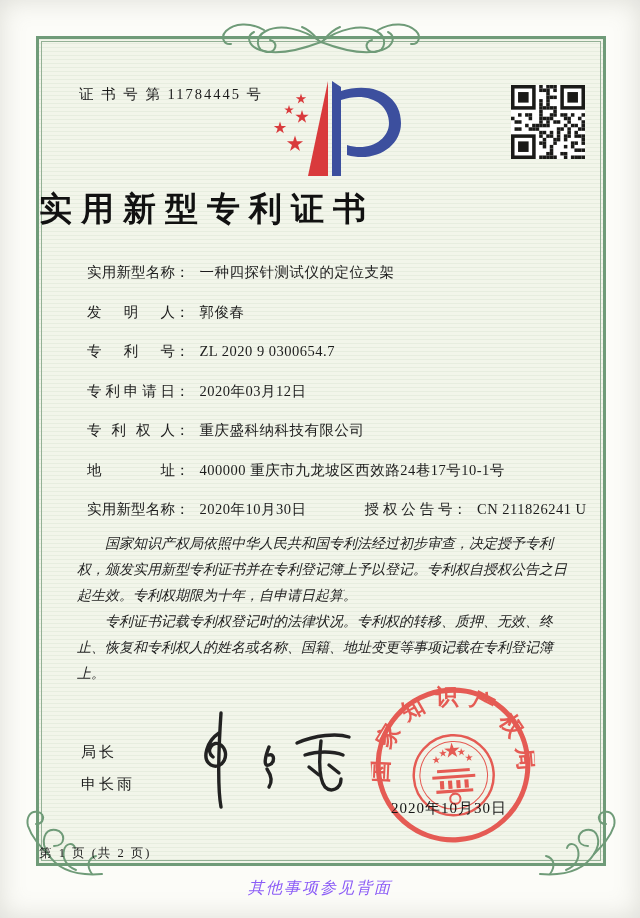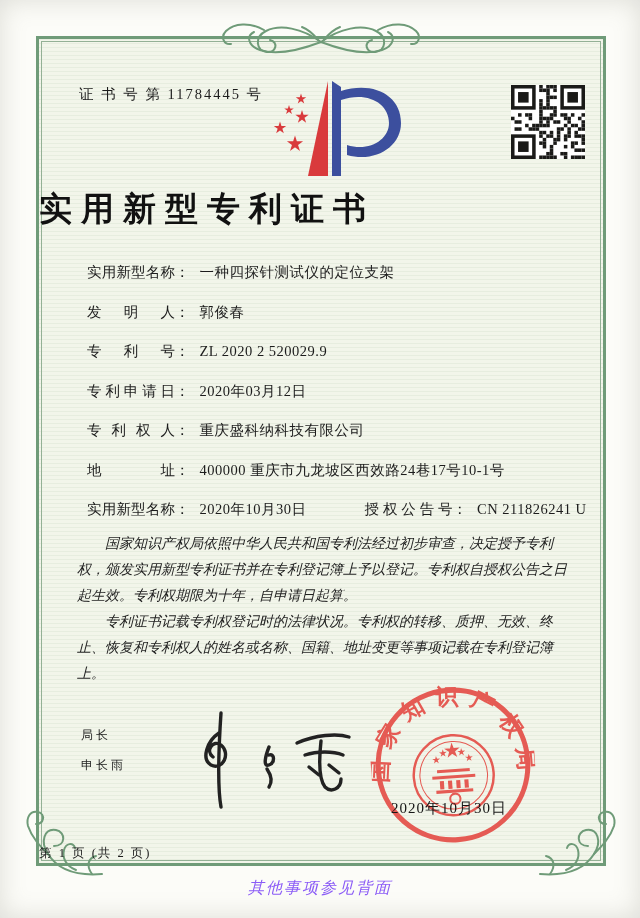--- a/index.html
+++ b/index.html
@@ -62,21 +62,21 @@
 
   
   .paras {
     position:absolute; left:38px; top:492px; width:494px;
     font-size:14px; line-height:26px; color:#222;
     font-style:italic;
   }
   .paras p { margin:0; text-indent:2em; }
 
   
-  .officer { position:absolute; left:42px; top:688px; font-size:12px; letter-spacing:3px; }
+  .officer { position:absolute; left:42px; top:704px; font-size:15px; letter-spacing:3px; }
   .officer div { margin-bottom:13px; }
   .signature { position:absolute; left:138px; top:668px; }
 
   
   .seal {
     position:absolute; left:332px; top:644px;
     opacity:.9; transform:rotate(-4deg);
   }
   .seal-date {
     position:absolute; left:352px; top:760px;
@@ -292,21 +292,21 @@
         <span class="fvalue">一种四探针测试仪的定位支架</span>
       </div>
       <div class="frow">
         <span class="flabel">发明人</span>
           <span class="fcolon">：</span>
         <span class="fvalue">郭俊春</span>
       </div>
       <div class="frow">
         <span class="flabel">专利号</span>
           <span class="fcolon">：</span>
-        <span class="fvalue">ZL 2020 2 520029.9</span>
+        <span class="fvalue">ZL 2020 9 0300654.7</span>
       </div>
       <div class="frow">
         <span class="flabel">专利申请日</span>
           <span class="fcolon">：</span>
         <span class="fvalue">2020年03月12日</span>
       </div>
       <div class="frow">
         <span class="flabel">专利权人</span>
           <span class="fcolon">：</span>
         <span class="fvalue">重庆盛科纳科技有限公司</span>

